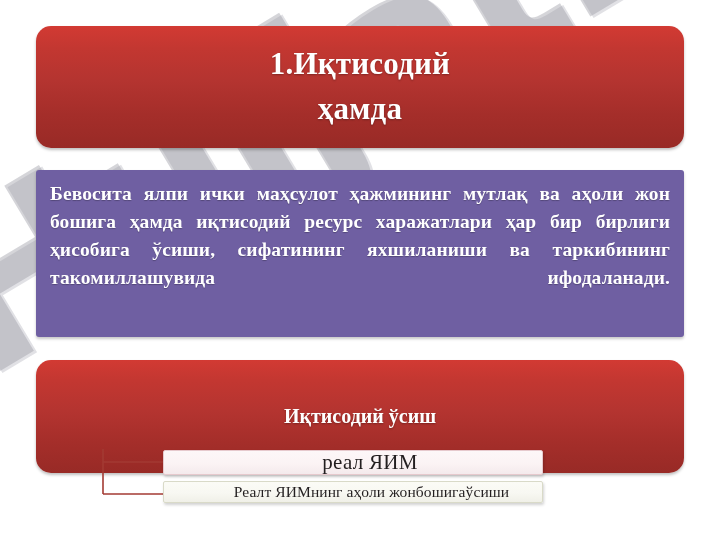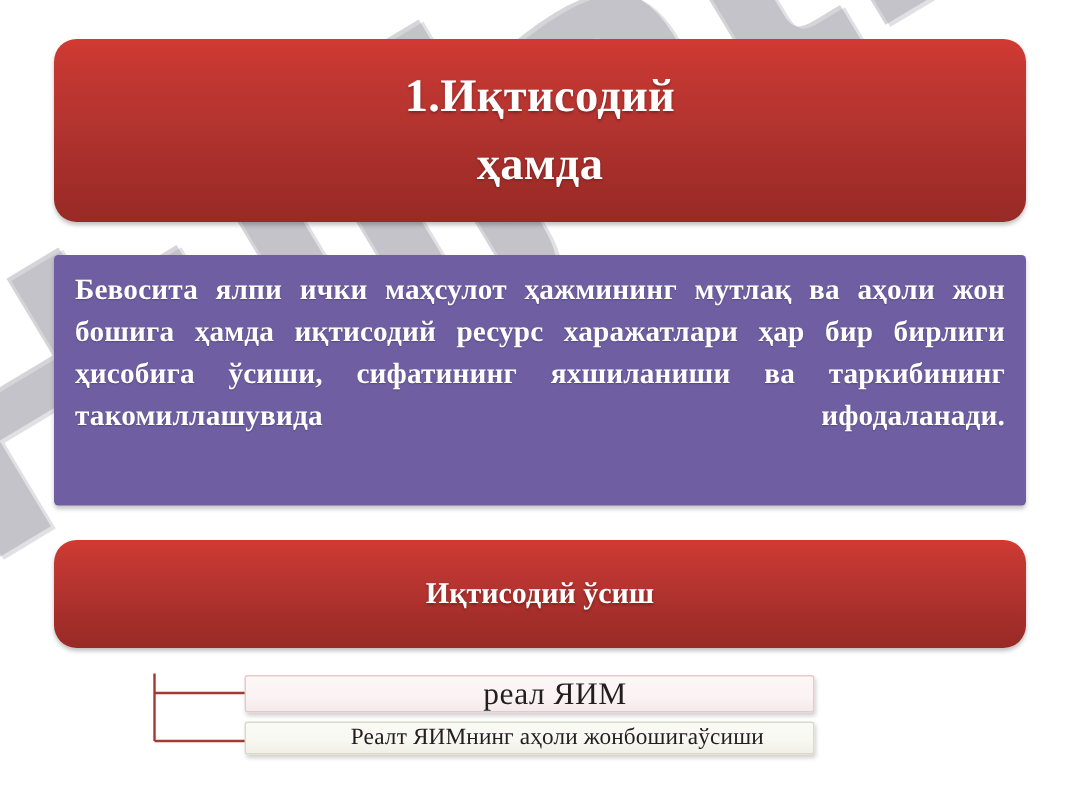--- a/index.html
+++ b/index.html
@@ -105,21 +105,21 @@
     text-align-last: justify;
     letter-spacing: 0.1px;
     text-shadow: 0 1px 1px rgba(0,0,0,0.25);
   }
 
   
   #indicators-panel {
     left: 36px;
     top: 360px;
     width: 648px;
-    height: 72px;
+    height: 113px;
     z-index: 12;
   }
   #indicators-panel .panel-text {
     font-weight: bold;
     font-size: 20px;
     line-height: 1.65;
     padding: 0 20px;
     text-shadow: 0 1px 2px rgba(0,0,0,0.30);
   }
 

